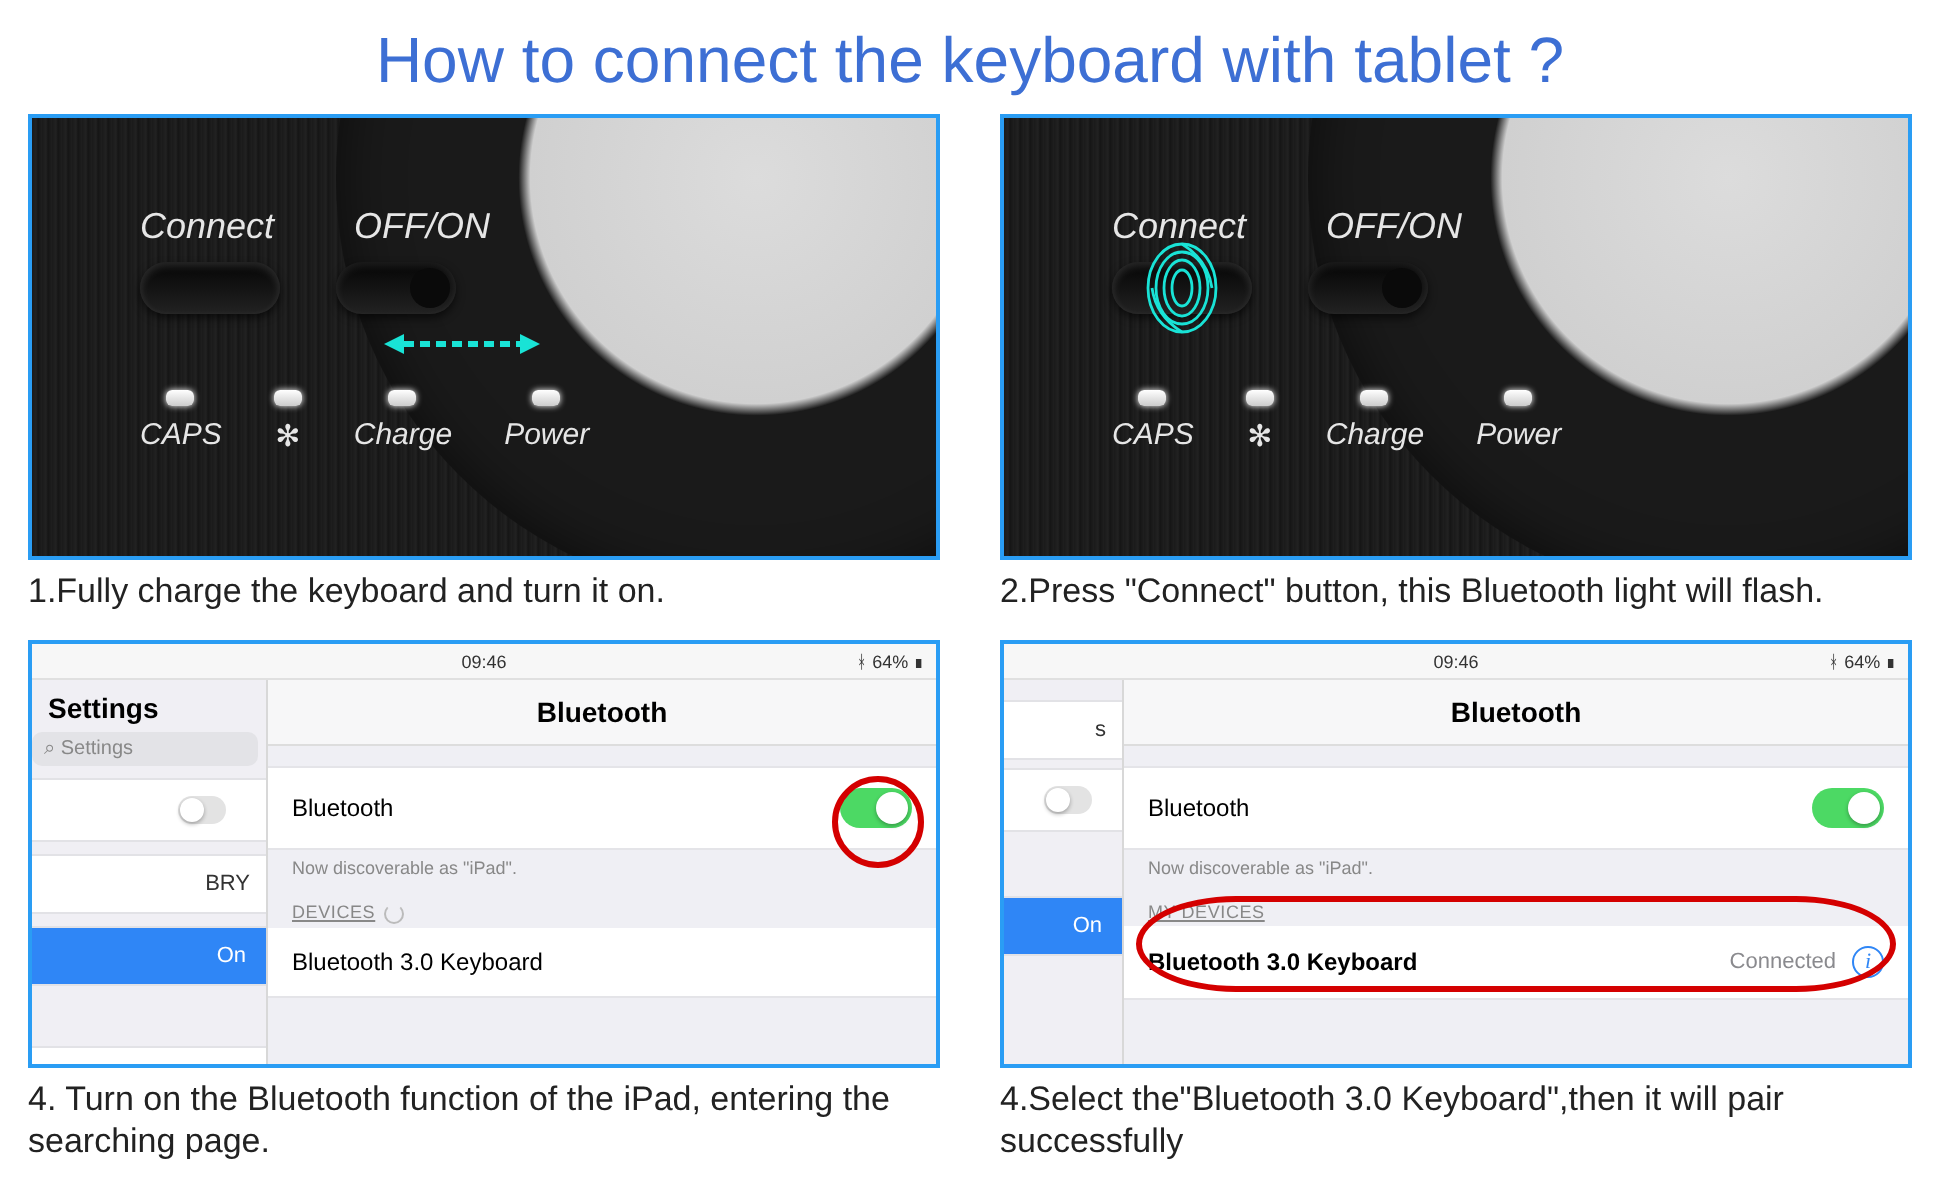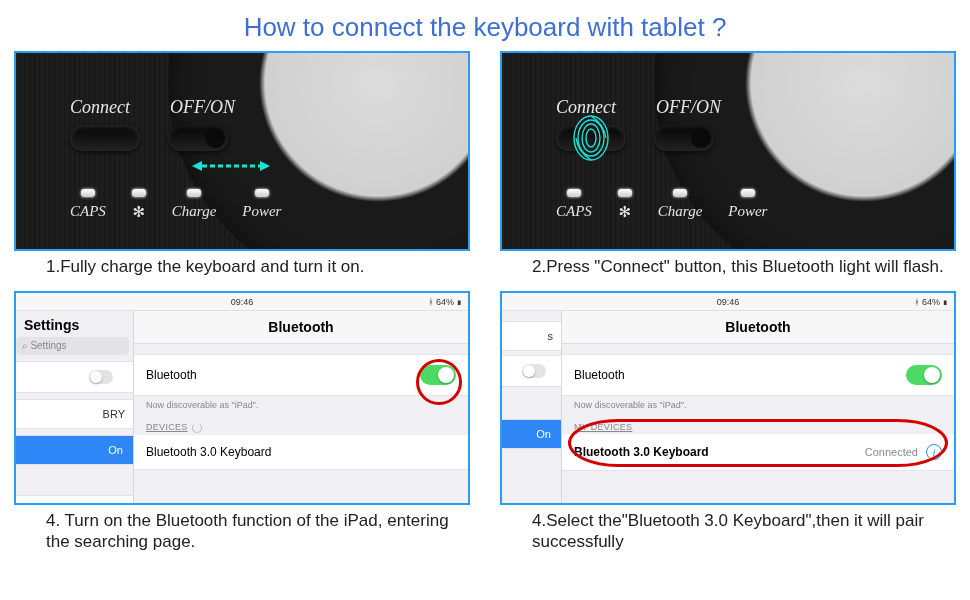--- a/index.html
+++ b/index.html
@@ -5,46 +5,44 @@
   * { box-sizing: border-box; margin: 0; padding: 0; }
   body {
     width: 970px;
     height: 600px;
     font-family: Arial, Helvetica, sans-serif;
     background: #fff;
     overflow: hidden;
   }
   .title {
     text-align: center;
-    font-size: 26px;
+    font-size: 32px;
     color: #3d6fd4;
     padding: 12px 0 8px 0;
     font-weight: normal;
   }
   .grid {
     display: grid;
     grid-template-columns: 1fr 1fr;
     gap: 4px 30px;
     padding: 0 14px;
   }
   .cell {}
   .photo-frame {
     border: 2px solid #2a9df4;
-    height: 200px;
+    height: 223px;
     position: relative;
     overflow: hidden;
     background: #fff;
-    font-family: Liberation Serif, serif;
   }
   .caption {
     font-size: 17px;
     color: #222;
     padding: 6px 0 10px 0;
     line-height: 1.2;
-    margin-left: 32px;
   }
   
   .kb-bg {
     position: absolute;
     inset: 0;
     background: repeating-linear-gradient(90deg, #1a1a1a 0, #222 2px, #151515 3px, #1f1f1f 5px);
   }
   .kb-curve {
     position: absolute;
     right: -120px;

